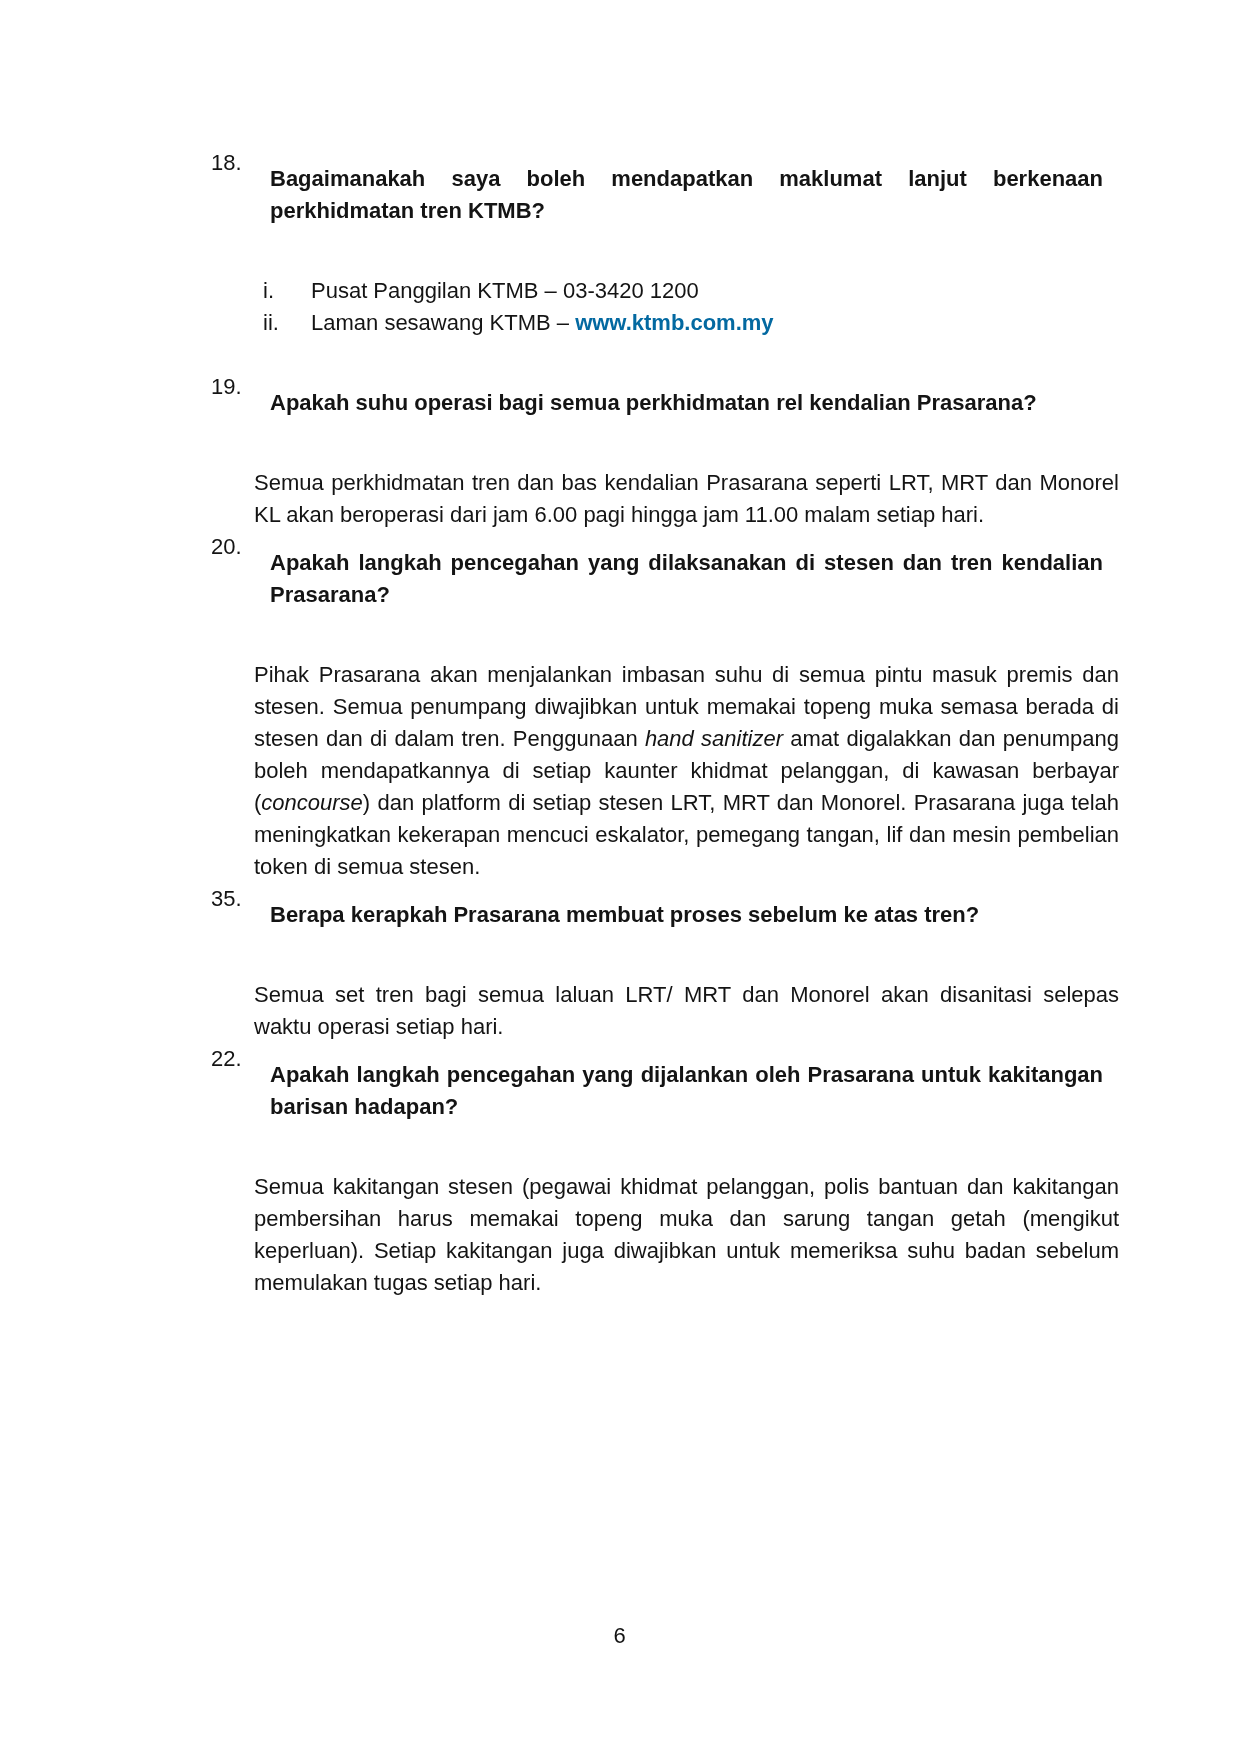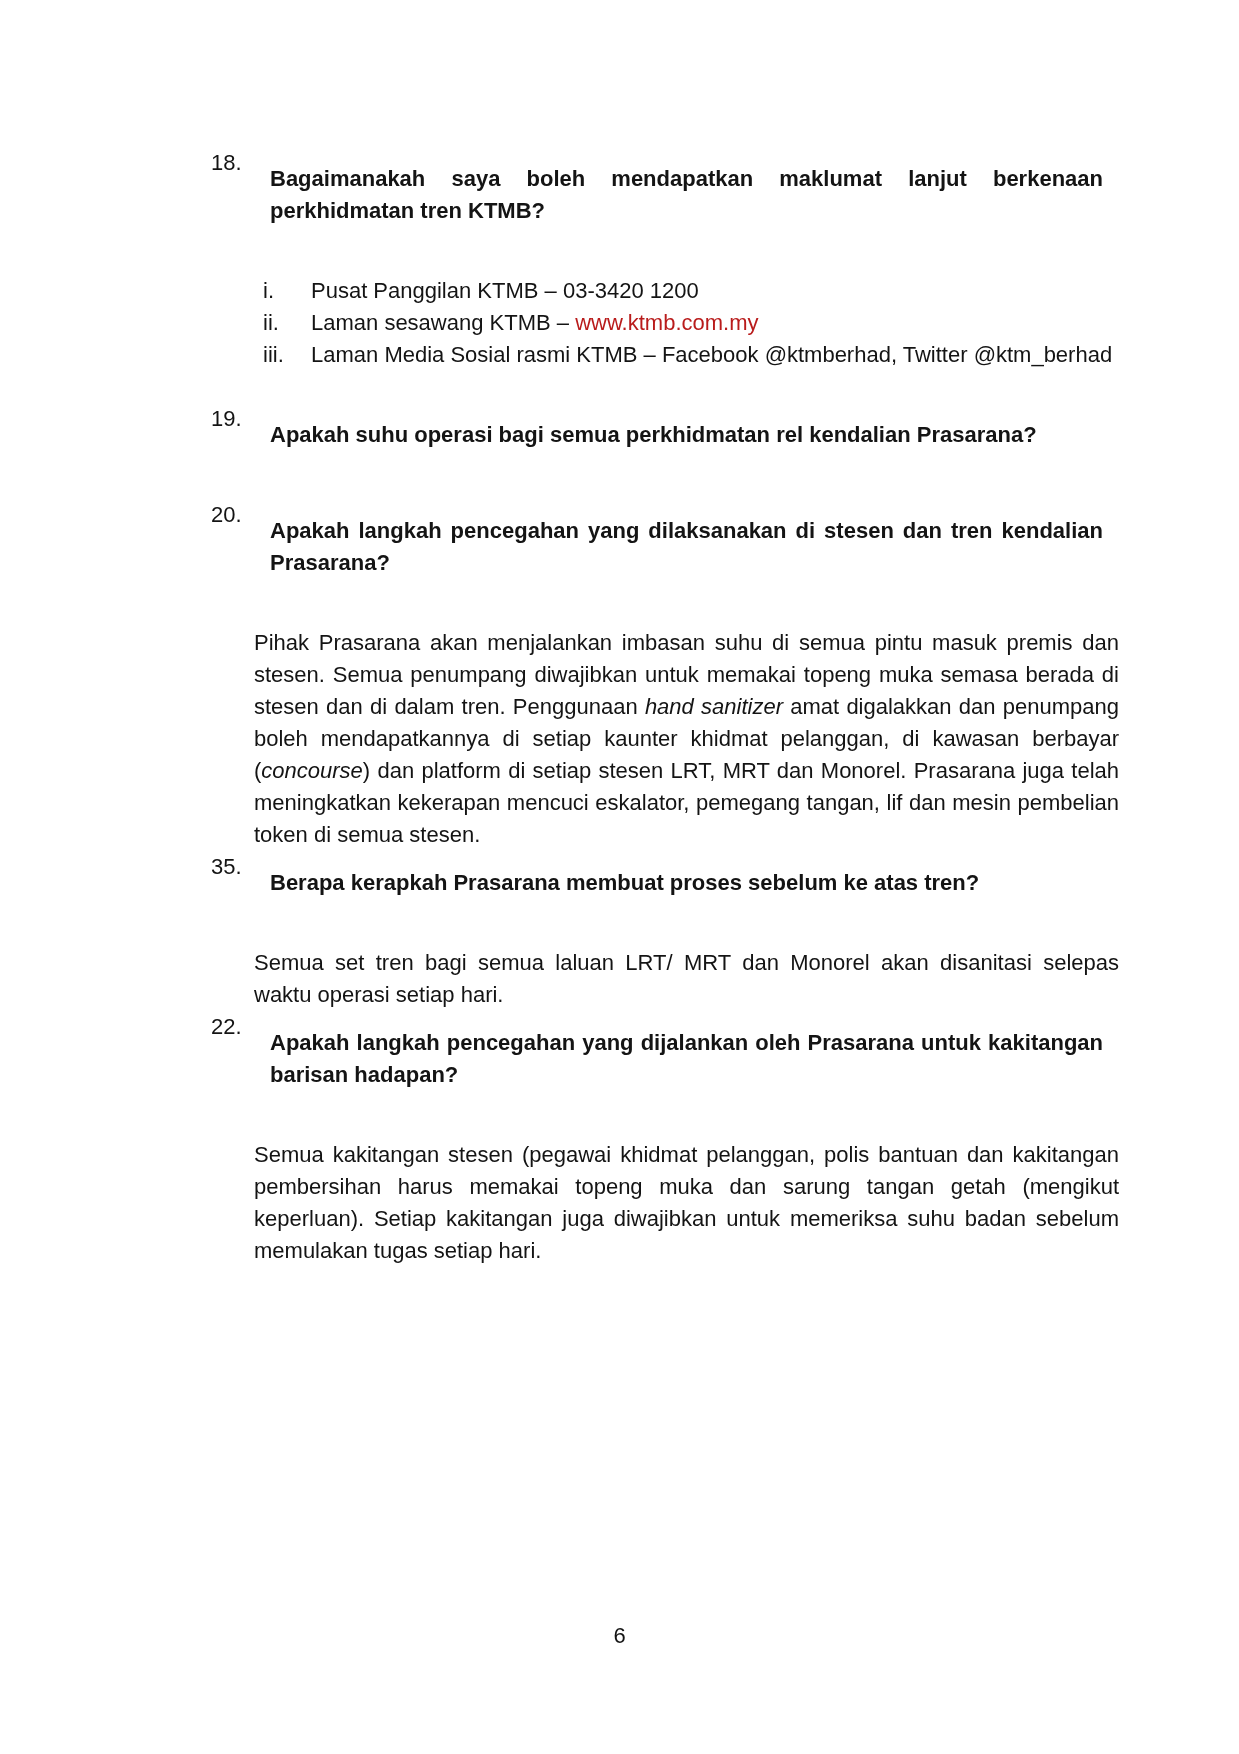--- a/index.html
+++ b/index.html
@@ -29,21 +29,21 @@
   }
   .answer {
     margin: 0 0 32px 43px;
     text-align: justify;
   }
   .answer:last-of-type { margin-bottom: 0; }
   .list { margin: 0 0 32px 52px; }
   .list-row { display: flex; }
   .list-marker { flex: 0 0 48px; width: 48px; }
   .list-text { flex: 1; }
-  .link { color: #b91c1c; text-decoration: none; cursor: pointer; }
+  .link { color: #0369a1; text-decoration: none; cursor: pointer; font-weight: bold; }
   .it { font-style: italic; }
   .page-number {
     position: absolute;
     top: 1620px;
     left: 0;
     width: 100%;
     text-align: center;
   }
 </style>
 </head>
@@ -59,32 +59,29 @@
       </div>
       <div class="list">
         <div class="list-row">
           <div class="list-marker">i.</div>
           <div class="list-text">Pusat Panggilan KTMB – 03-3420 1200</div>
         </div>
         <div class="list-row">
           <div class="list-marker">ii.</div>
           <div class="list-text"><span>Laman sesawang KTMB – </span><a class="link">www.ktmb.com.my</a></div>
         </div>
-        <div class="list-row">
-          <div class="list-marker">iii.</div>
-          <div class="list-text">Laman Media Sosial rasmi KTMB – Facebook @ktmberhad, Twitter @ktm_berhad</div>
-        </div>
       </div>
     </section>
 
     <section>
       <div class="q-row">
         <div class="q-num">19.</div>
         <h2 class="q-text">Apakah suhu operasi bagi semua perkhidmatan rel kendalian Prasarana?</h2>
       </div>
+      <p class="answer">Semua perkhidmatan tren dan bas kendalian Prasarana seperti LRT, MRT dan Monorel KL akan beroperasi dari jam 6.00 pagi hingga jam 11.00 malam setiap hari.</p>
     </section>
 
     <section>
       <div class="q-row">
         <div class="q-num">20.</div>
         <h2 class="q-text">Apakah langkah pencegahan yang dilaksanakan di stesen dan tren kendalian Prasarana?</h2>
       </div>
       <p class="answer"><span>Pihak Prasarana akan menjalankan imbasan suhu di semua pintu masuk premis dan stesen. Semua penumpang diwajibkan untuk memakai topeng muka semasa berada di stesen dan di dalam tren. Penggunaan </span><span class="it">hand sanitizer</span><span> amat digalakkan dan penumpang boleh mendapatkannya di setiap kaunter khidmat pelanggan, di kawasan berbayar (</span><span class="it">concourse</span><span>) dan platform di setiap stesen LRT, MRT dan Monorel. Prasarana juga telah meningkatkan kekerapan mencuci eskalator, pemegang tangan, lif dan mesin pembelian token di semua stesen.</span></p>
     </section>
 

